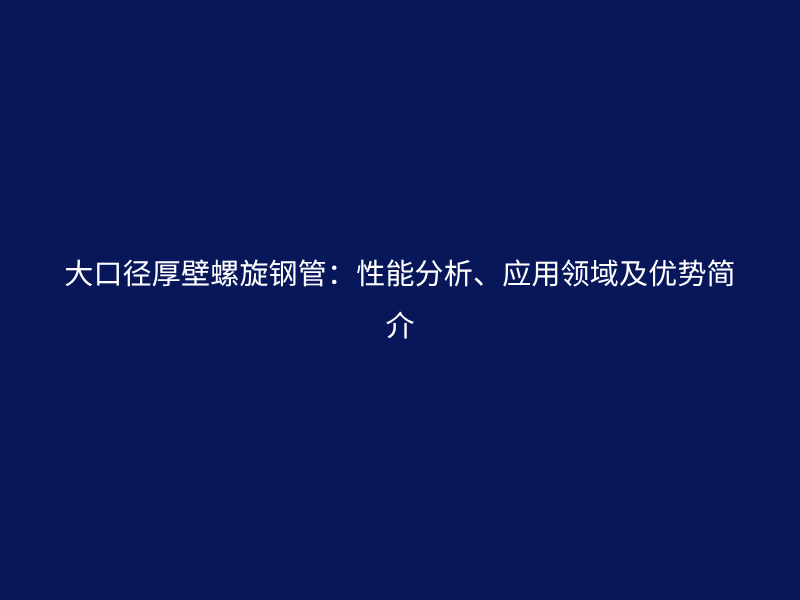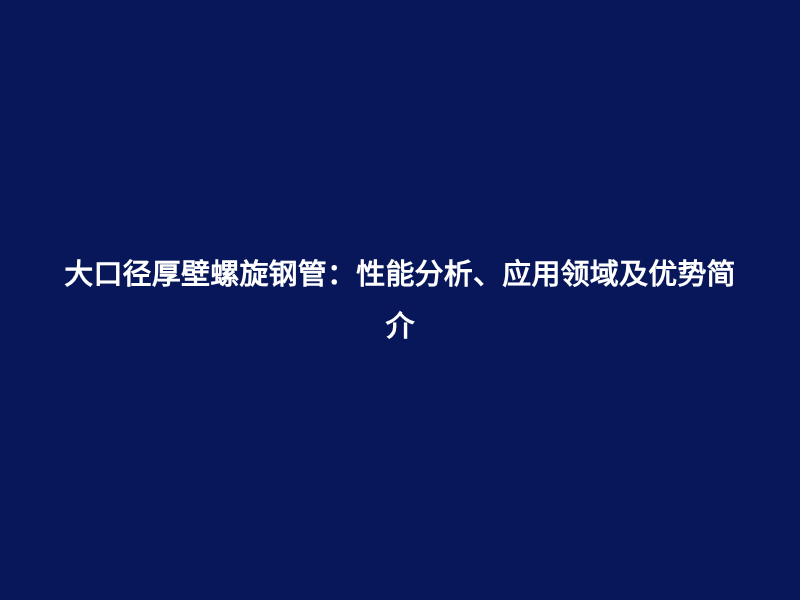--- a/index.html
+++ b/index.html
@@ -36,21 +36,21 @@
     padding: 0 4px;
     text-align: center;
   }
 
   .title-text {
     display: block;
     margin: 0;
     color: #ffffff;
     font-family: "Liberation Sans", "DejaVu Sans", sans-serif;
     font-size: 29px;
-    font-weight: 700;
+    font-weight: 400;
     line-height: 52px;
     letter-spacing: 0.2px;
     white-space: normal;
     word-break: break-word;
     text-rendering: optimizeLegibility;
     -webkit-font-smoothing: antialiased;
   }
 </style>
 </head>
 <body>

